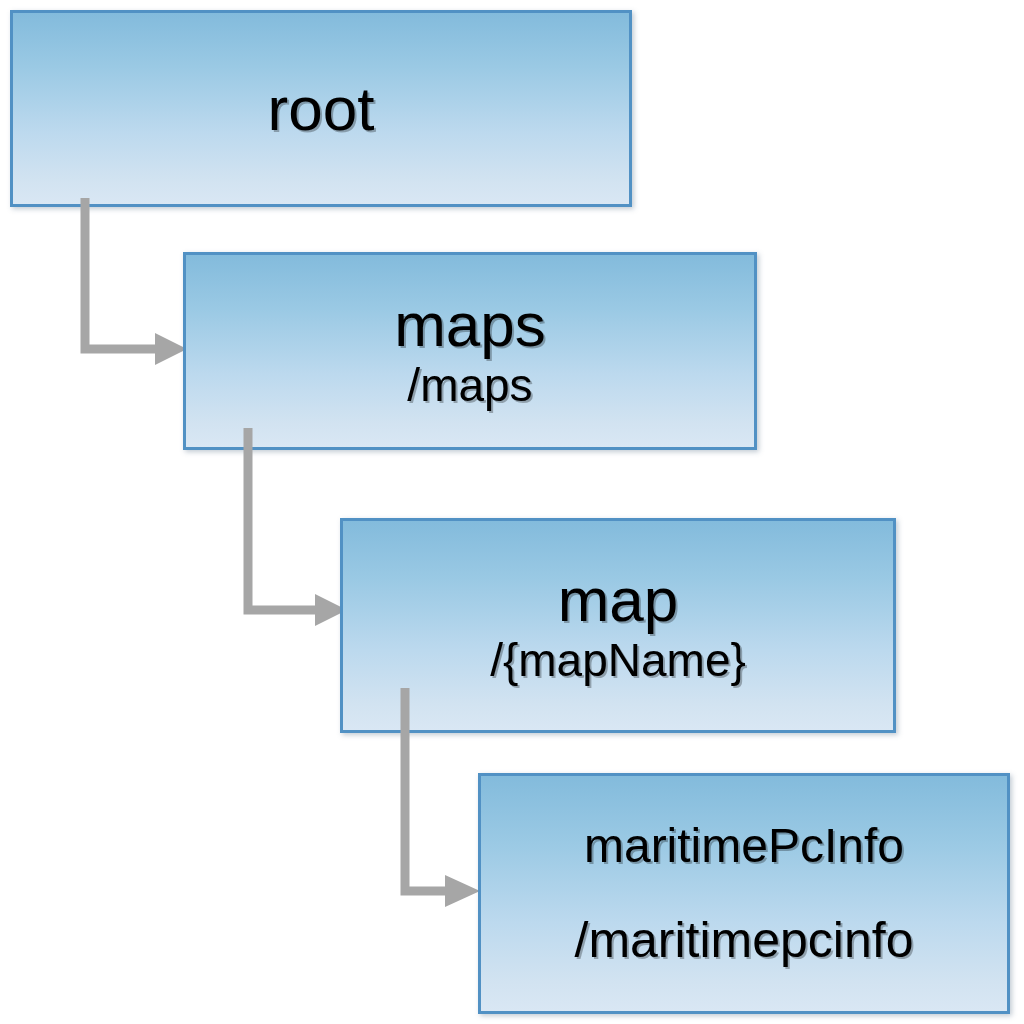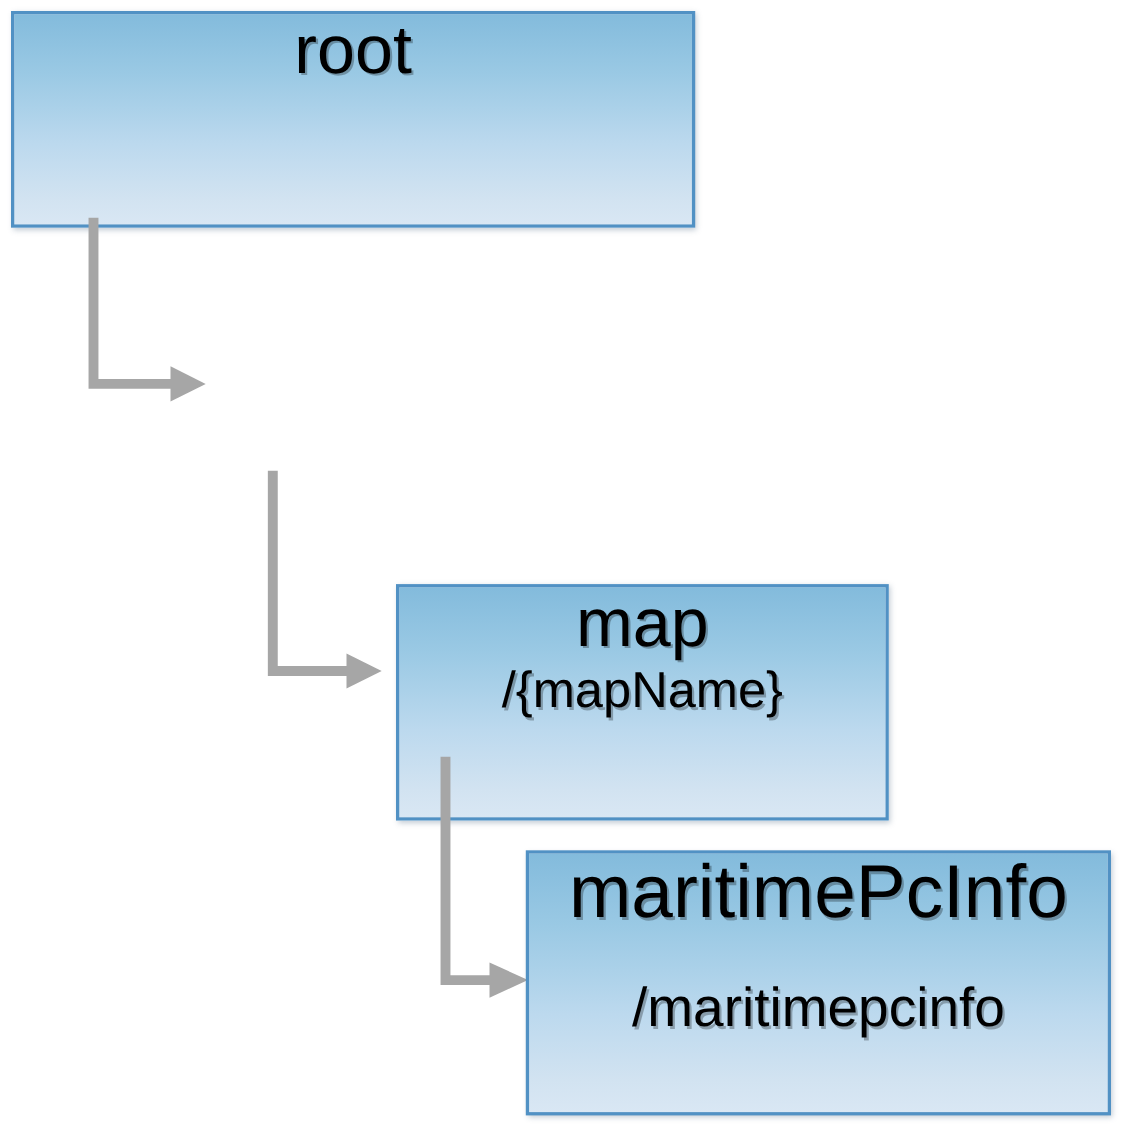--- a/index.html
+++ b/index.html
@@ -19,51 +19,51 @@
   }
   .node {
     position: absolute;
     box-sizing: border-box;
     border: 3px solid #5191c4;
     background: linear-gradient(to bottom, #83bbdc 0%, #9ac9e4 28%, #bcd9ee 62%, #d2e3f1 88%, #d9e7f4 100%);
     box-shadow: 2px 2px 5px rgba(120,140,160,0.45);
     display: flex;
     flex-direction: column;
     align-items: center;
-    justify-content: flex-start;
+    justify-content: center;
     color: #000000;
     text-align: center;
     line-height: 1.05;
   }
   .node-title {
     font-size: 62px;
     font-weight: 400;
     letter-spacing: 0px;
     text-shadow: 2px 2px 0 rgba(0,0,0,0.28);
     white-space: nowrap;
   }
   .node-title.big {
-    font-size: 68px;
+    font-size: 48px;
   }
   .node-path {
     font-size: 46px;
     font-weight: 400;
     margin-top: 4px;
     text-shadow: 2px 2px 0 rgba(0,0,0,0.28);
     white-space: nowrap;
   }
   .node-path.big {
     font-size: 50px;
     margin-top: 43px;
   }
 
   
   #node-root     { left: 10px;  top: 10px;  width: 622px; height: 197px; }
   #node-maps     { left: 183px; top: 252px; width: 574px; height: 198px; }
-  #node-map      { left: 340px; top: 531px; width: 448px; height: 215px; margin-left: 20px; }
+  #node-map      { left: 340px; top: 518px; width: 556px; height: 215px; }
   #node-maritime { left: 478px; top: 773px; width: 532px; height: 241px; }
 
   .connector {
     position: absolute;
     overflow: visible;
     pointer-events: none;
   }
   .connector svg { display: block; overflow: visible; }
 
   #conn-root-maps     { left: 0px;   top: 190px; width: 260px; height: 210px; }
@@ -81,20 +81,24 @@
 
   <div class="connector" id="conn-root-maps">
     <svg width="260" height="210" viewBox="0 0 260 210" xmlns="http://www.w3.org/2000/svg">
       <g fill="none">
         <path d="M 85 8 L 85 159 L 160 159" stroke="#a6a6a6" stroke-width="9" stroke-linecap="butt" stroke-linejoin="miter"></path>
         <polygon points="155,143 187,159 155,175" fill="#a6a6a6"></polygon>
       </g>
     </svg>
   </div>
 
+  <div class="node" id="node-maps">
+    <div class="node-title">maps</div>
+    <div class="node-path">/maps</div>
+  </div>
 
   <div class="connector" id="conn-maps-map">
     <svg width="260" height="230" viewBox="0 0 260 230" xmlns="http://www.w3.org/2000/svg">
       <g fill="none">
         <path d="M 88 8 L 88 190 L 160 190" stroke="#a6a6a6" stroke-width="9" stroke-linecap="butt" stroke-linejoin="miter"></path>
         <polygon points="155,174 187,190 155,206" fill="#a6a6a6"></polygon>
       </g>
     </svg>
   </div>
 

